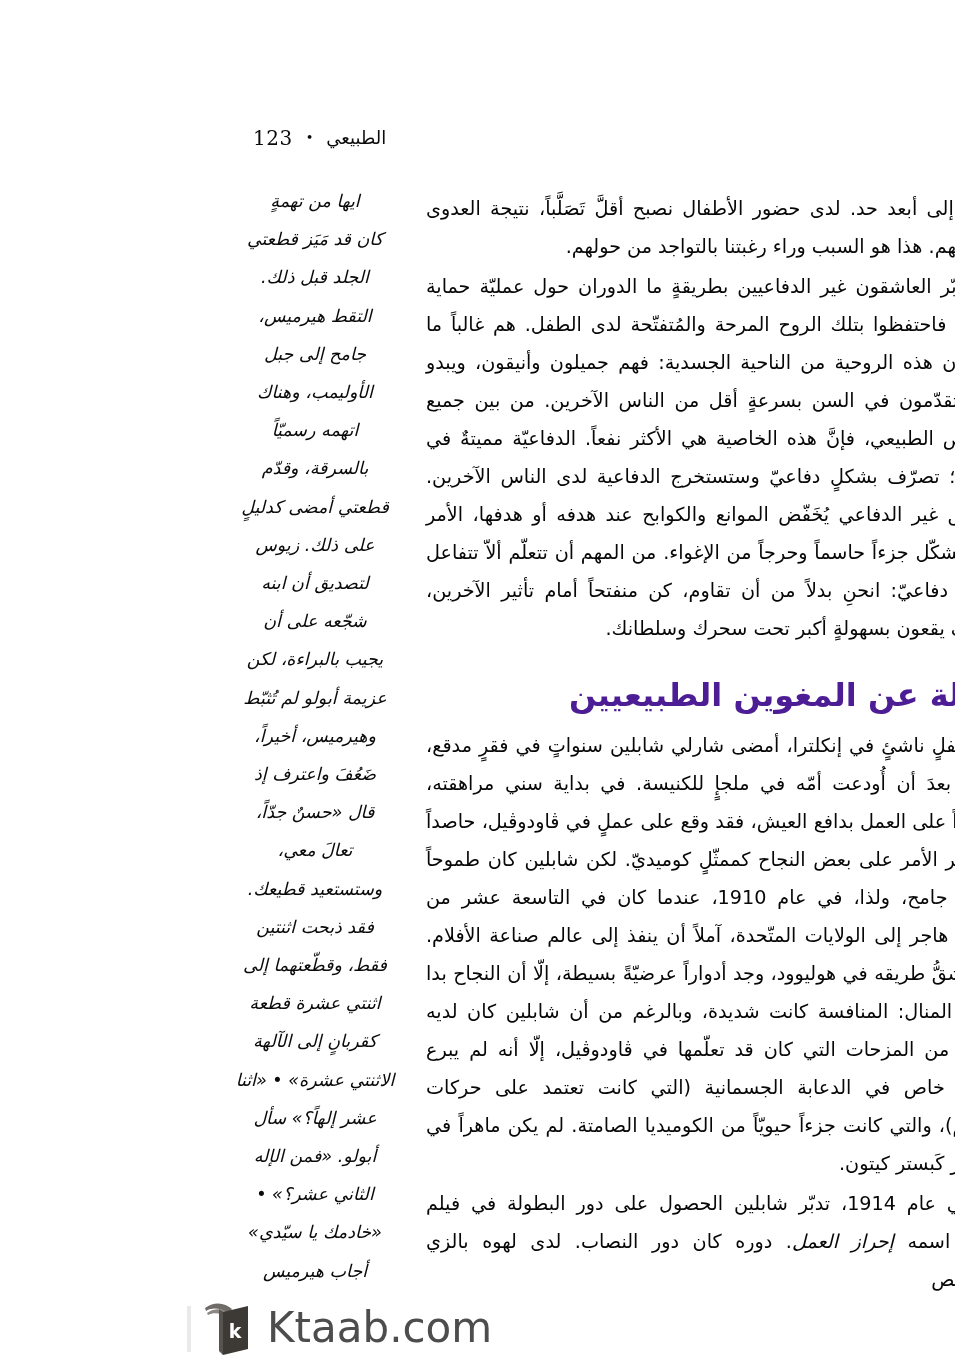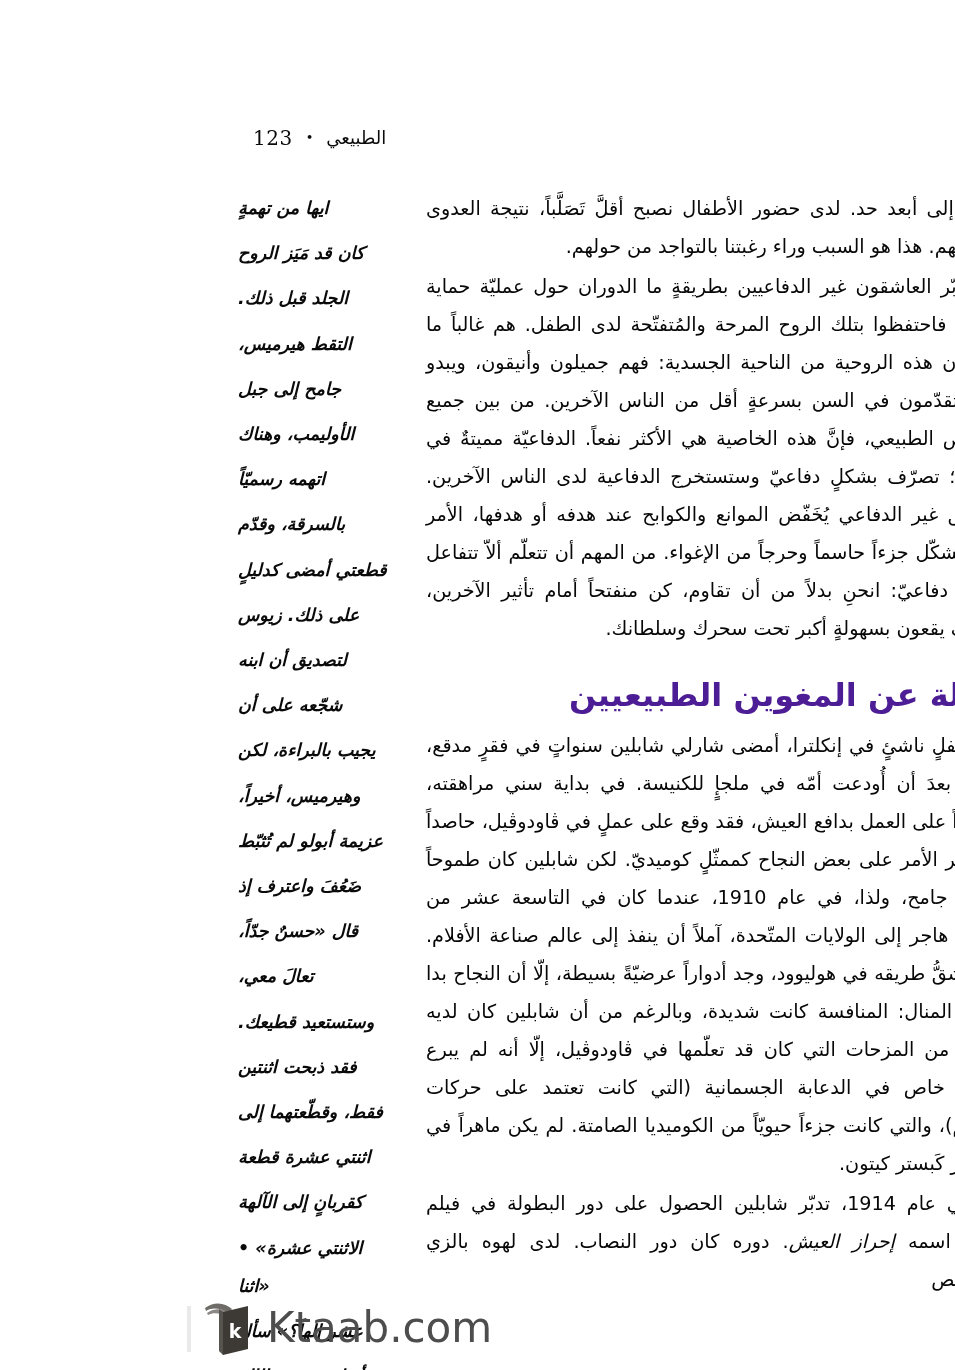--- a/index.html
+++ b/index.html
@@ -116,23 +116,22 @@
     direction: rtl;
     text-align: center;
     font-family: "DejaVu Sans", sans-serif;
     font-style: italic;
     font-size: 17.5px;
     line-height: 38.2px;
     color: #0a0a0a;
     letter-spacing: -0.2px;
   }
   .side-col p {
-    margin: 7px;
-    text-align: left;
-    font-weight: bold;
+    margin: 0;
+    text-align: center;
   }
 
   
   .watermark {
     position: absolute;
     left: 60px;
     bottom: 14px;
     display: flex;
     flex-direction: row;
     align-items: center;
@@ -177,39 +176,39 @@
 
       <p class="cont">جذّابةً إلى أبعد حد. لدى حضور الأطفال نصبح أقلَّ تَصَلَّباً، نتيجة العدوى بانفتاحهم. هذا هو السبب وراء رغبتنا بالتواجد من حولهم.</p>
 
       <p class="indent">تدبّر العاشقون غير الدفاعيين بطريقةٍ ما الدوران حول عمليّة حماية الذات، فاحتفظوا بتلك الروح المرحة والمُتفتّحة لدى الطفل. هم غالباً ما يظهرون هذه الروحية من الناحية الجسدية: فهم جميلون وأنيقون، ويبدو أنهم يتقدّمون في السن بسرعةٍ أقل من الناس الآخرين. من بين جميع خصائص الطبيعي، فإنَّ هذه الخاصية هي الأكثر نفعاً. الدفاعيّة مميتةٌ في الإغواء؛ تصرّف بشكلٍ دفاعيّ وستستخرج الدفاعية لدى الناس الآخرين. العاشق غير الدفاعي يُخَفّض الموانع والكوابح عند هدفه أو هدفها، الأمر الذي يشكّل جزءاً حاسماً وحرجاً من الإغواء. من المهم أن تتعلّم ألاّ تتفاعل بشكلٍ دفاعيّ: انحنِ بدلاً من أن تقاوم، كن منفتحاً أمام تأثير الآخرين، وسوف يقعون بسهولةٍ أكبر تحت سحرك وسلطانك.</p>
 
       <h2 class="section-heading">أمثلة عن المغوين الطبيعيين</h2>
 
       <p class="numbered"><span class="num-marker">1</span><span class="num-marker">.</span>
         <span>كطفلٍ ناشئٍ في إنكلترا، أمضى شارلي شابلين سنواتٍ في فقرٍ مدقع، خاصَّةً بعدَ أن أُودعت أمّه في ملجإٍ للكنيسة. في بداية سني مراهقته، ومُجبراً على العمل بدافع العيش، فقد وقع على عملٍ في ڤاودوڤيل، حاصداً في آخر الأمر على بعض النجاح كممثّلٍ كوميديّ. لكن شابلين كان طموحاً بشكلٍ جامح، ولذا، في عام 1910، عندما كان في التاسعة عشر من عمره، هاجر إلى الولايات المتّحدة، آملاً أن ينفذ إلى عالم صناعة الأفلام. وهو يشقُّ طريقه في هوليوود، وجد أدواراً عرضيّةً بسيطة، إلّا أن النجاح بدا صعب المنال: المنافسة كانت شديدة، وبالرغم من أن شابلين كان لديه ذخيرةٌ من المزحات التي كان قد تعلّمها في ڤاودوڤيل، إلّا أنه لم يبرع بشكلٍ خاص في الدعابة الجسمانية (التي كانت تعتمد على حركات الجسم)، والتي كانت جزءاً حيويّاً من الكوميديا الصامتة. لم يكن ماهراً في الجمباز كَبستر كيتون.</span></p>
 
-      <p class="indent"><span>في عام 1914، تدبّر شابلين الحصول على دور البطولة في فيلم قصير اسمه </span><span class="film-title">إحراز العيش</span><span>. دوره كان دور النصاب. لدى لهوه بالزي المُخصَّص</span></p>
+      <p class="indent"><span>في عام 1914، تدبّر شابلين الحصول على دور البطولة في فيلم قصير اسمه </span><span class="film-title">إحراز العمل</span><span>. دوره كان دور النصاب. لدى لهوه بالزي المُخصَّص</span></p>
     </div>
 
     <div class="side-col">
       <p>ايها من تهمةٍ</p>
-      <p>كان قد مَيَز الروح</p>
+      <p>كان قد مَيَز قطعتي</p>
       <p>الجلد قبل ذلك.</p>
       <p>التقط هيرميس،</p>
       <p>جامح إلى جبل</p>
       <p>الأوليمب، وهناك</p>
       <p>اتهمه رسميّاً</p>
       <p>بالسرقة، وقدّم</p>
       <p>قطعتي أمضى كدليلٍ</p>
       <p>على ذلك. زيوس</p>
       <p>لتصديق أن ابنه</p>
       <p>شجّعه على أن</p>
       <p>يجيب بالبراءة، لكن</p>
+      <p>عزيمة أبولو لم تُثبّط</p>
       <p>وهيرميس، أخيراً،</p>
-      <p>عزيمة أبولو لم تُثبّط</p>
       <p>ضَعُفَ واعترف إذ</p>
       <p>قال «حسنٌ جدّاً،</p>
       <p>تعالَ معي،</p>
       <p>وستستعيد قطيعك.</p>
       <p>فقد ذبحت اثنتين</p>
       <p>فقط، وقطّعتهما إلى</p>
       <p>اثنتي عشرة قطعة</p>
       <p>كقربانٍ إلى الآلهة</p>
       <p>الاثنتي عشرة» • «اثنا</p>
       <p>عشر إلهاً؟» سأل</p>

